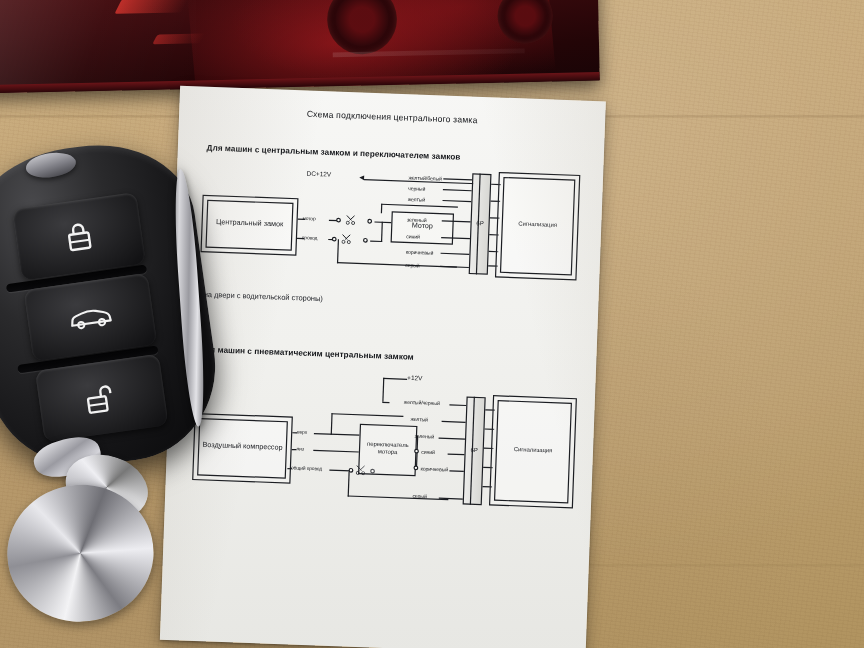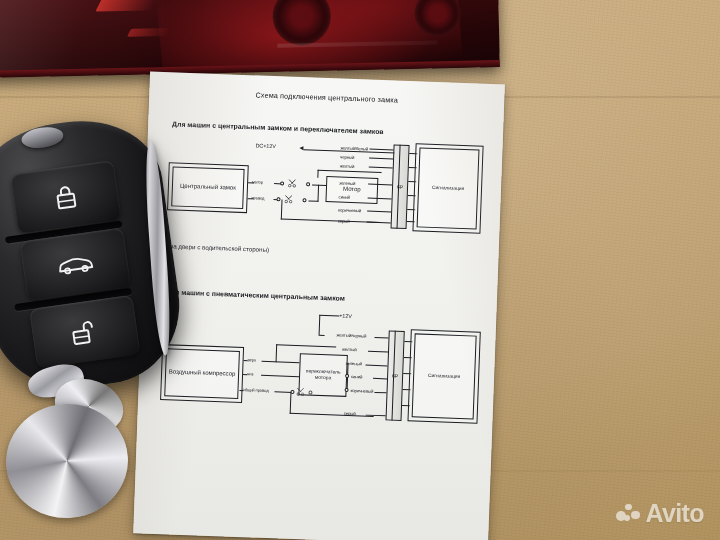--- a/index.html
+++ b/index.html
@@ -433,23 +433,14 @@
         <path d="M12.6 11 V7.6 a3.5 3.5 0 0 1 7 0 V9.4" fill="none" stroke="#f2f2f2" stroke-width="1.7"></path>
         <line x1="3" y1="16.2" x2="16" y2="16.2" stroke="#f2f2f2" stroke-width="1.4"></line>
       </svg>
     </div>
   </div>
 
   <div class="clasp"></div>
   <div class="ring2"></div>
   <div class="ring"></div>
 
-  <div class="avito">
-    <span class="dots">
-      <i class="d1"></i>
-        <i class="d2"></i>
-        <i class="d3"></i>
-        <i class="d4"></i>
-    </span>
-    <span class="wm">Avito</span>
-  </div>
 
 </div>
 
 </body></html>

